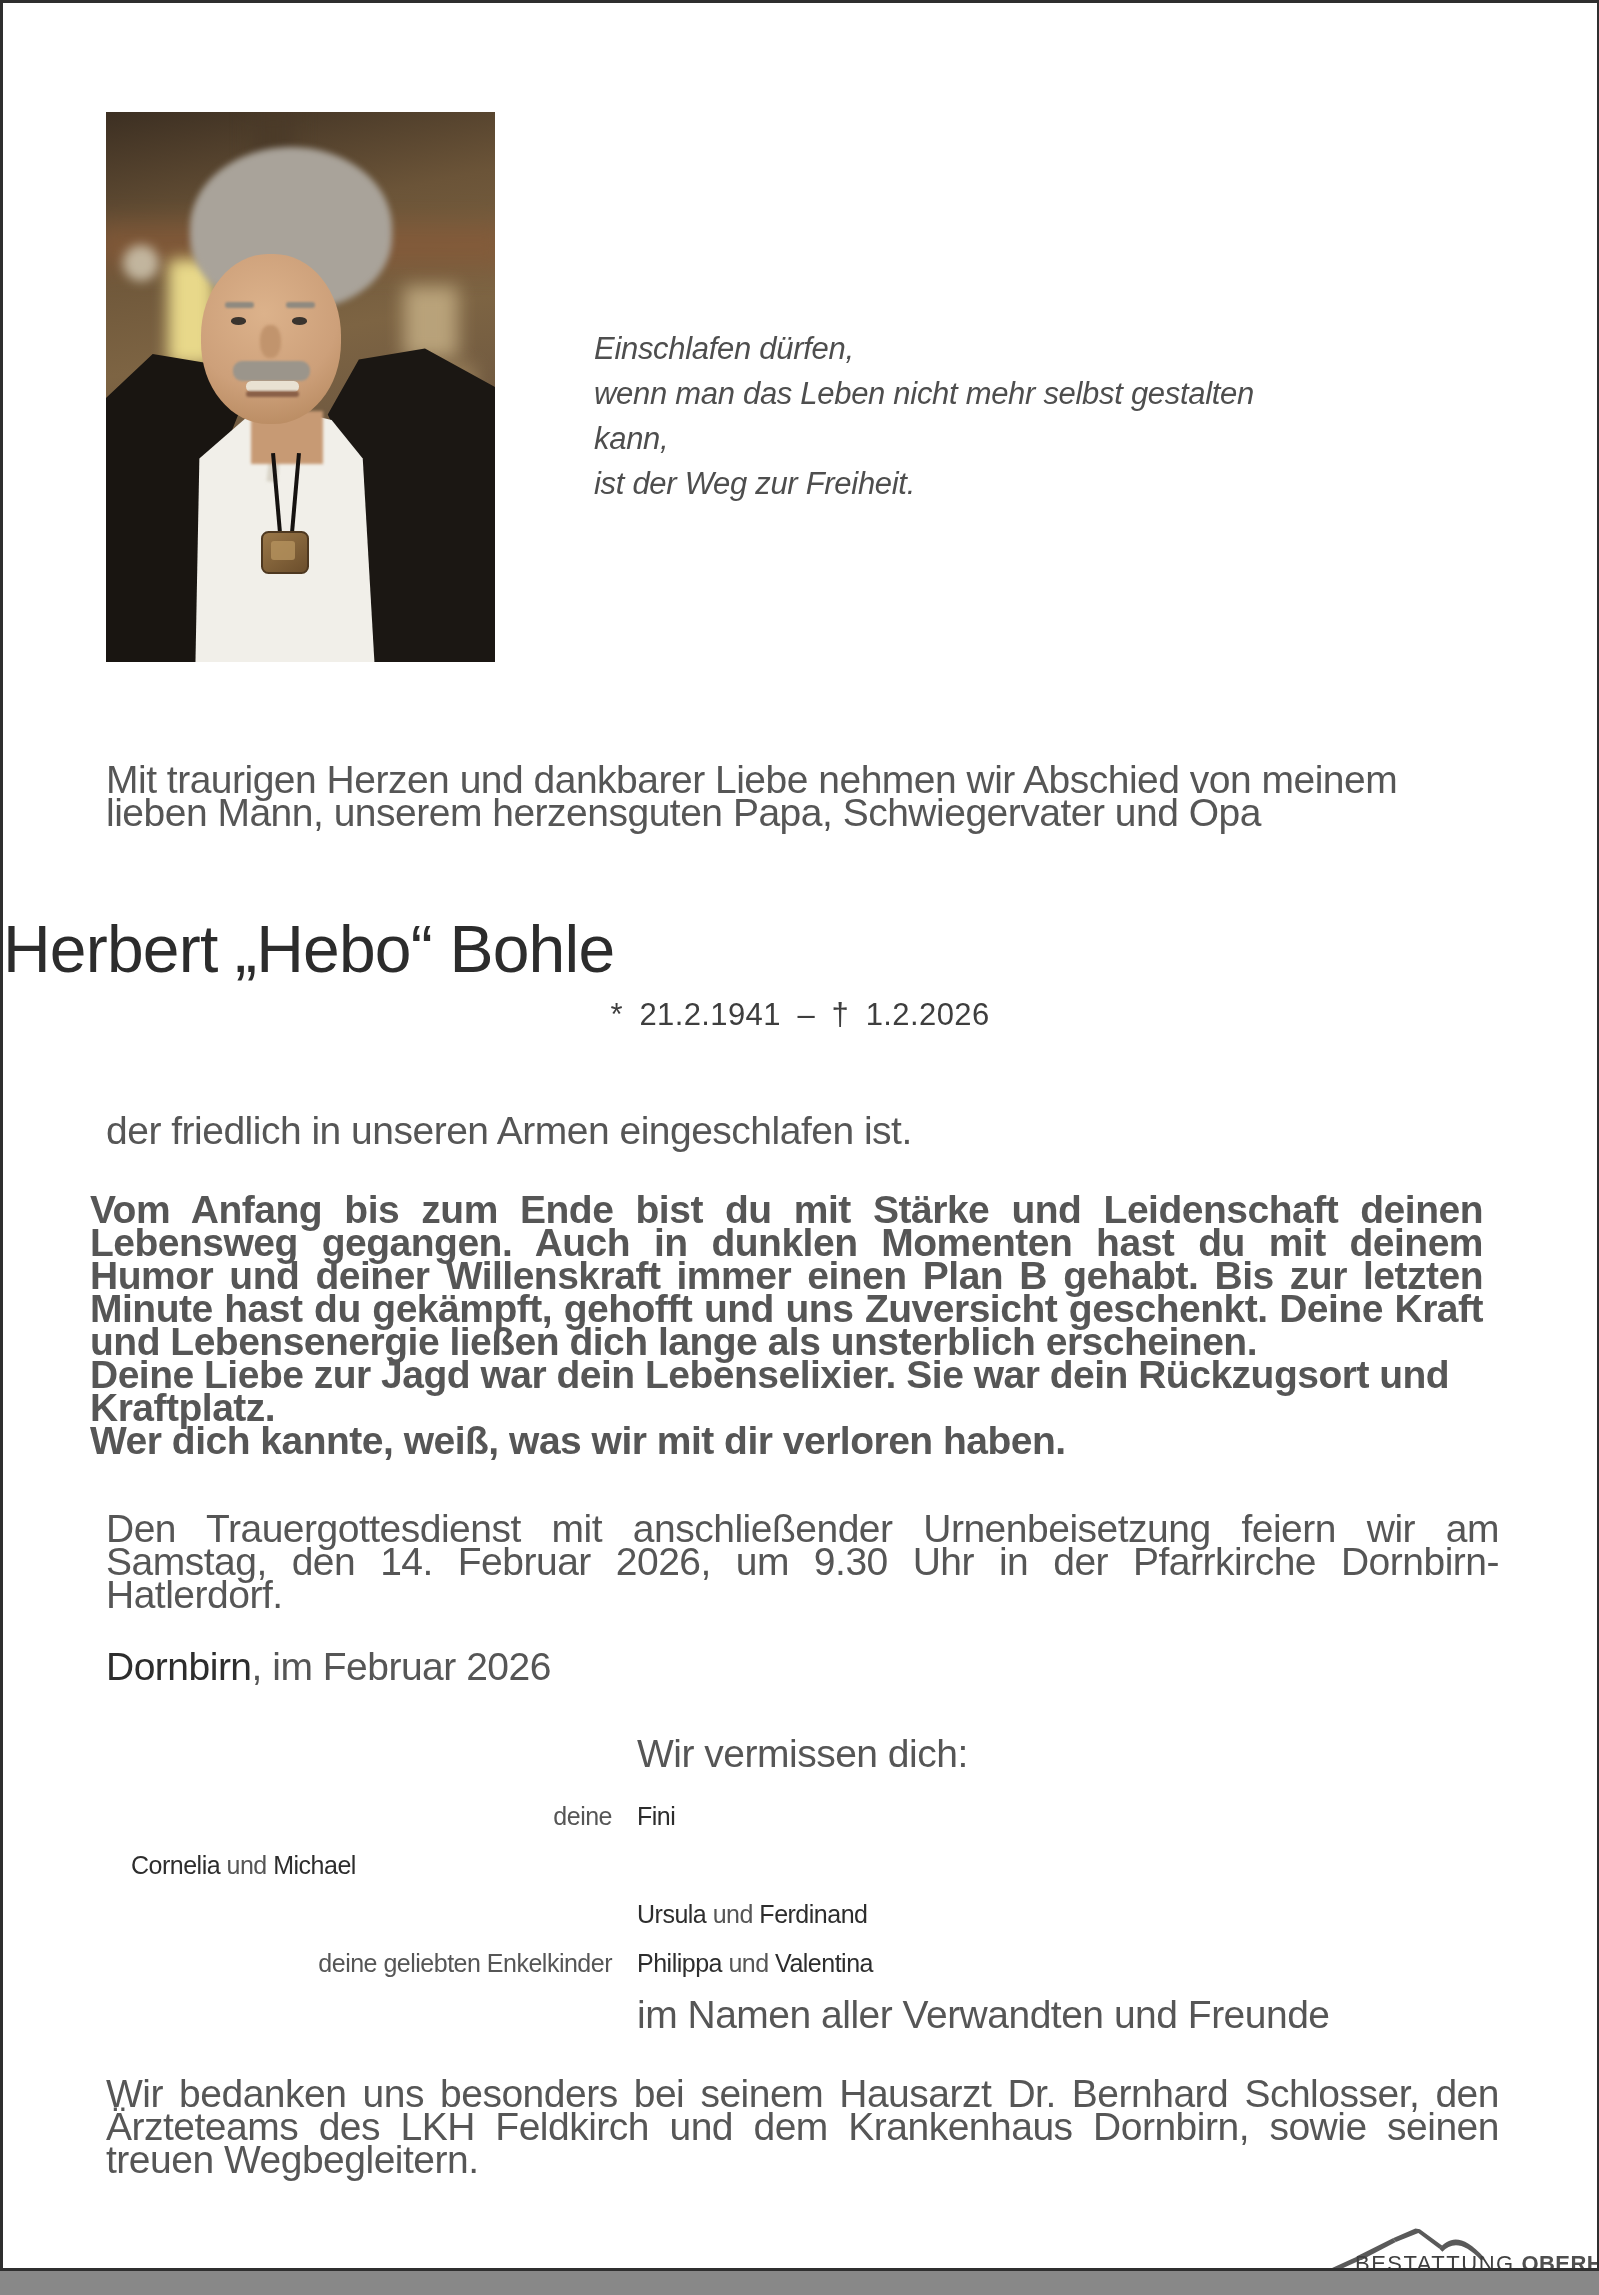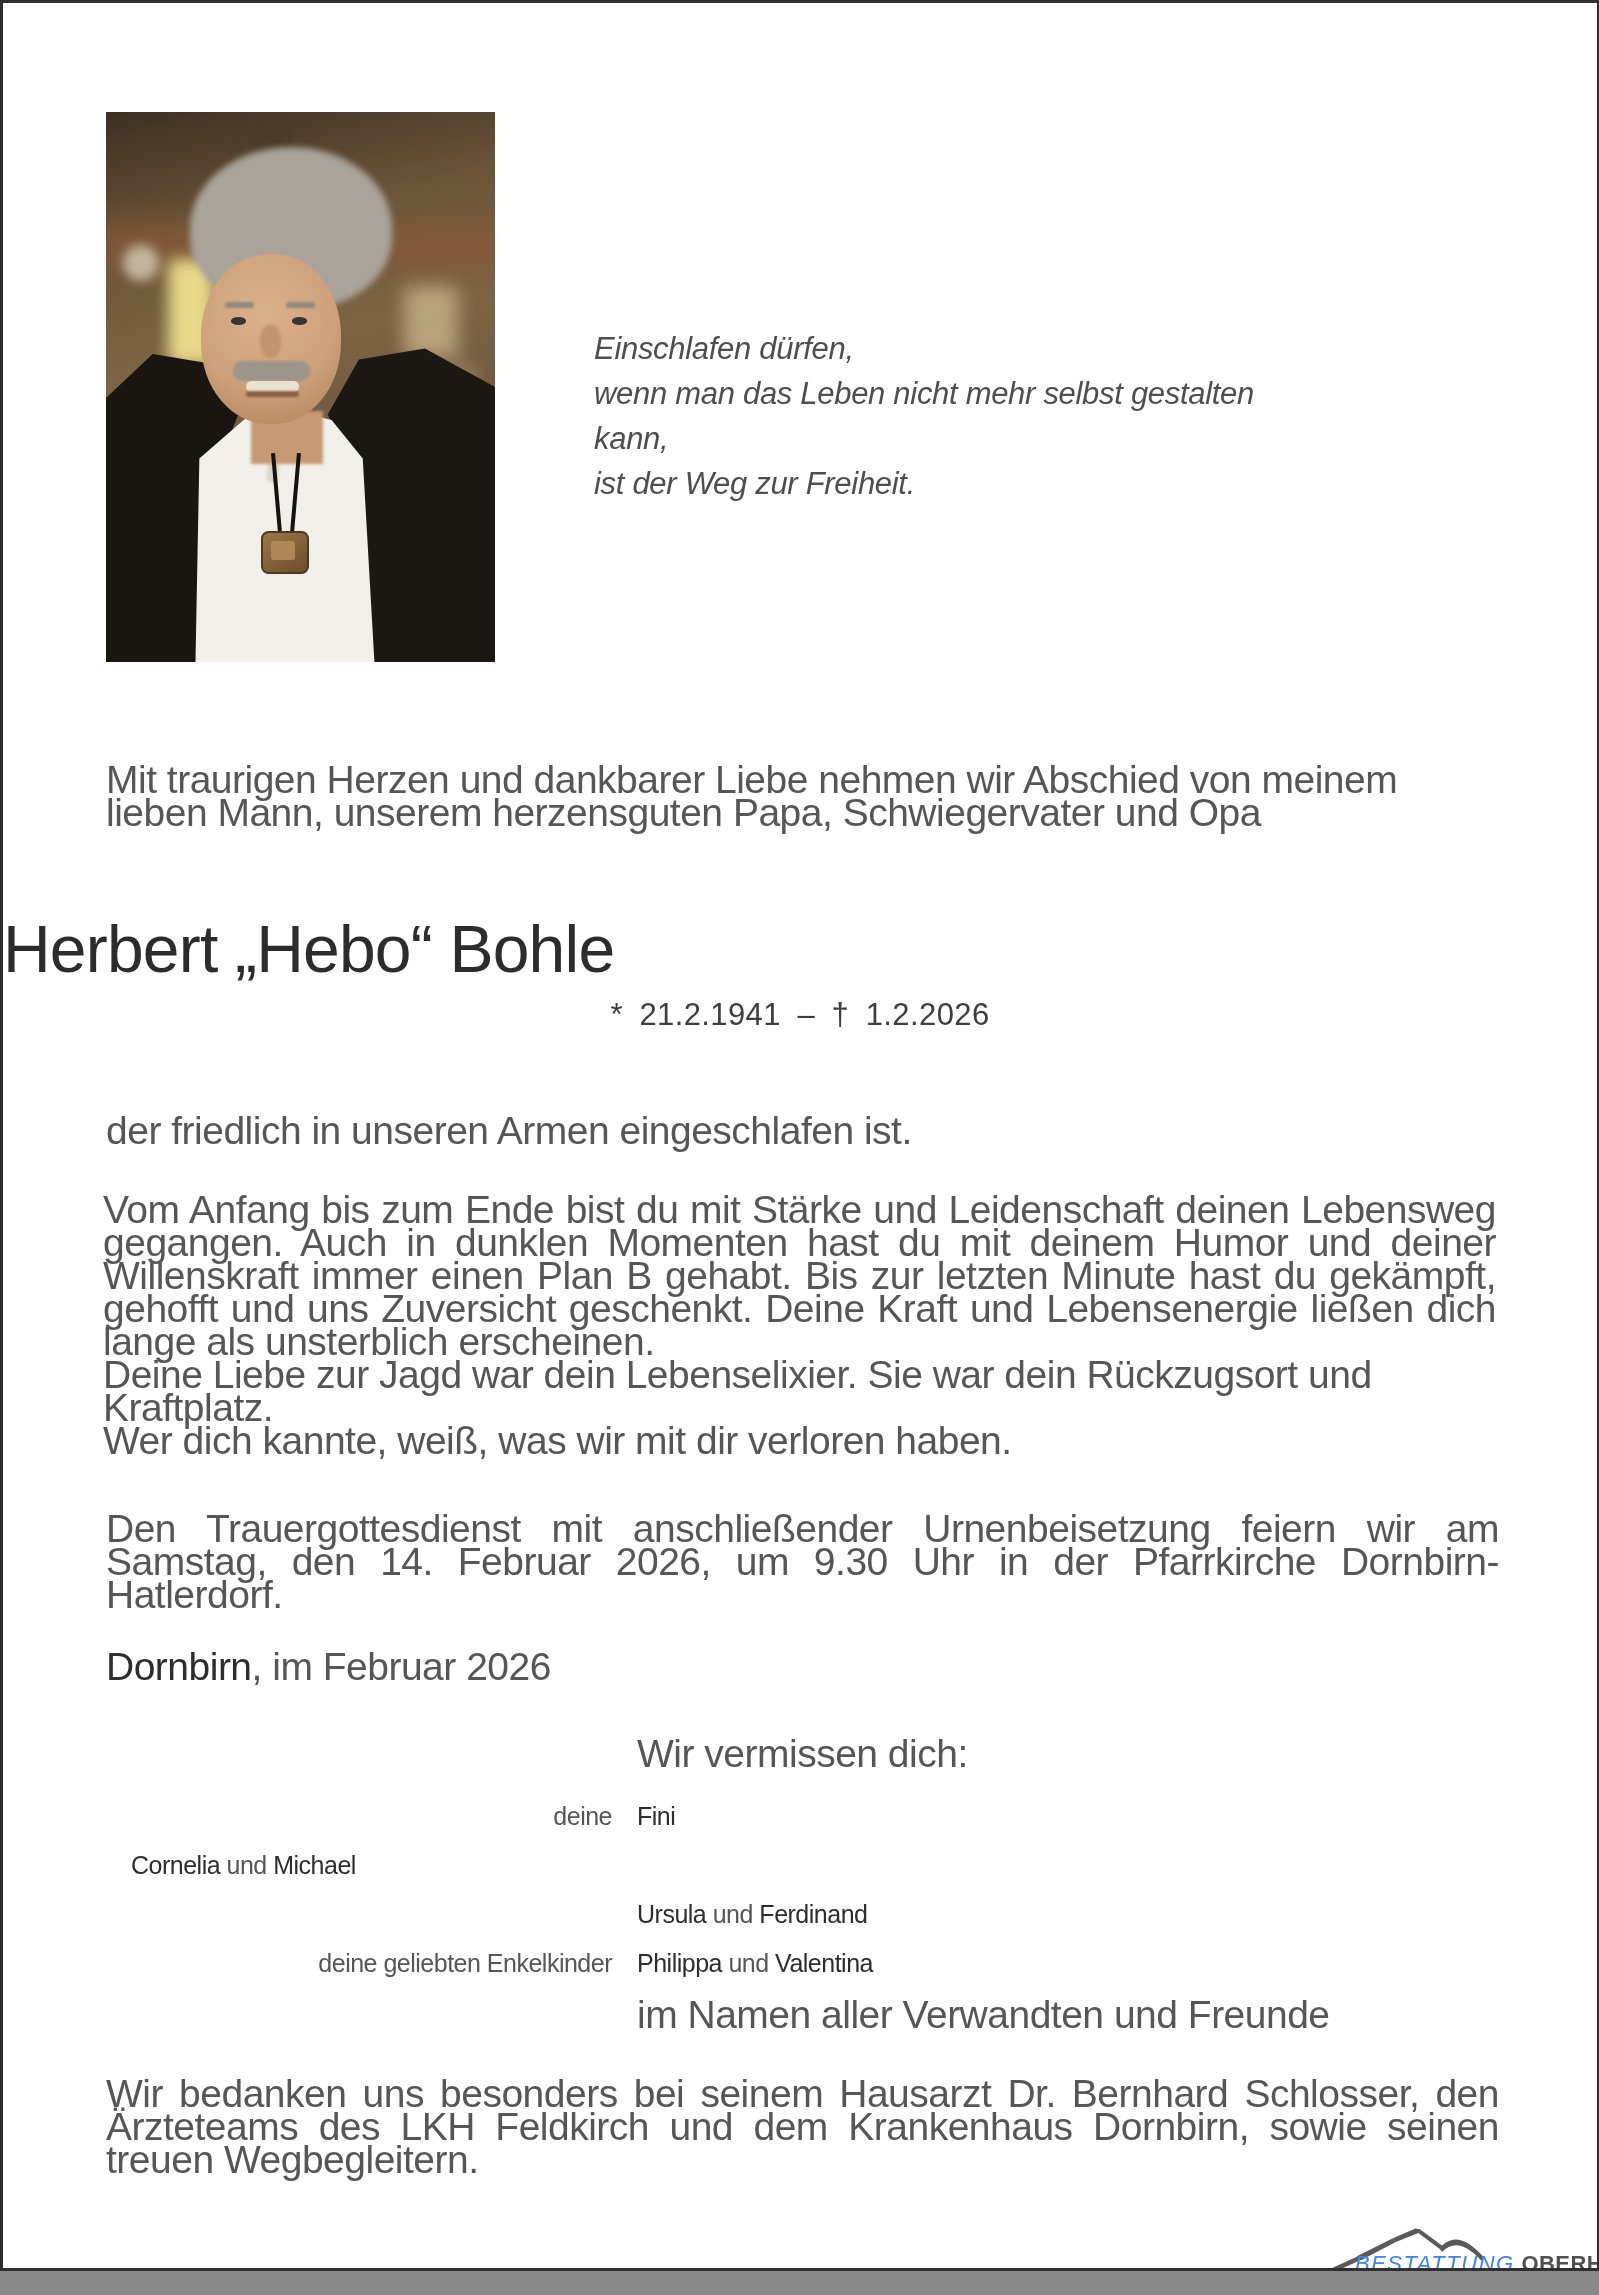--- a/index.html
+++ b/index.html
@@ -24,21 +24,21 @@
   .intro{left:103px;top:760px;width:1396px;}
   .deceased-name{
     left:0;top:909px;width:1594px;text-align:left;
     font-size:66px;line-height:75px;letter-spacing:-0.8px;color:#2c2c2c;
   }
   .life-dates{
     left:0;top:993px;width:1594px;text-align:center;
     font-size:31px;line-height:38px;color:#3e3e3e;word-spacing:7.5px;letter-spacing:0.4px;
   }
   .passing{left:103px;top:1111px;width:1396px;}
-  .eulogy{left:100px;top:1190px;width:1393px;}
+  .eulogy{left:87px;top:1190px;width:1393px;font-weight:bold;}
   .eulogy .p1{margin:0 0 0 0;}
   .service{left:103px;top:1509px;width:1393px;}
   .place-date{left:103px;top:1647px;width:1396px;}
   .seg-strong{color:#2d2d2d;}
   .seg-light{color:#565656;}
   .missing-heading{left:634px;top:1734px;width:679px;}
   .mourners-list{left:103px;top:1789px;width:1396px;}
   .m-row{display:flex;line-height:49px;font-size:25px;letter-spacing:-0.5px;}
   .m-label{width:506px;text-align:right;color:#565656;flex:0 0 506px;}
   .m-names{margin-left:25px;white-space:nowrap;}
@@ -89,21 +89,21 @@
   .ph-cordR{left:187px;top:341px;width:3.8px;height:91px;background:#151210;transform:rotate(5deg);}
   .ph-pendant{left:155px;top:419px;width:44px;height:39px;border-radius:7.5px;
     background:linear-gradient(145deg,#9a7748,#6b4e2c);border:2.3px solid #4e3820;}
   .ph-pendant-in{left:7.5px;top:7.5px;width:24px;height:19.6px;border-radius:3px;background:#b5925e;opacity:.8;}
 
   
   .logo{left:1325px;top:2224px;width:264px;height:65px;}
   .logo-mountain{left:0;top:0;width:162px;height:45px;}
   .logo-brand{left:27px;top:26px;width:237px;white-space:nowrap;
     font-size:22px;line-height:22.6px;letter-spacing:0.8px;}
-  .brand-light{color:#3b82f6;font-weight:400;letter-spacing:1.5px;font-style:italic;}
+  .brand-light{color:#404040;font-weight:400;letter-spacing:1.5px;}
   .brand-bold{color:#4f4f4f;font-weight:700;letter-spacing:0.4px;}
   .logo-locations{left:54px;top:47px;width:210px;white-space:nowrap;
     font-size:11px;color:#8c8c8c;letter-spacing:2px;font-weight:400;}
 </style>
 </head>
 <body>
 
 <div class="page">
 
   <div class="abs photo">

